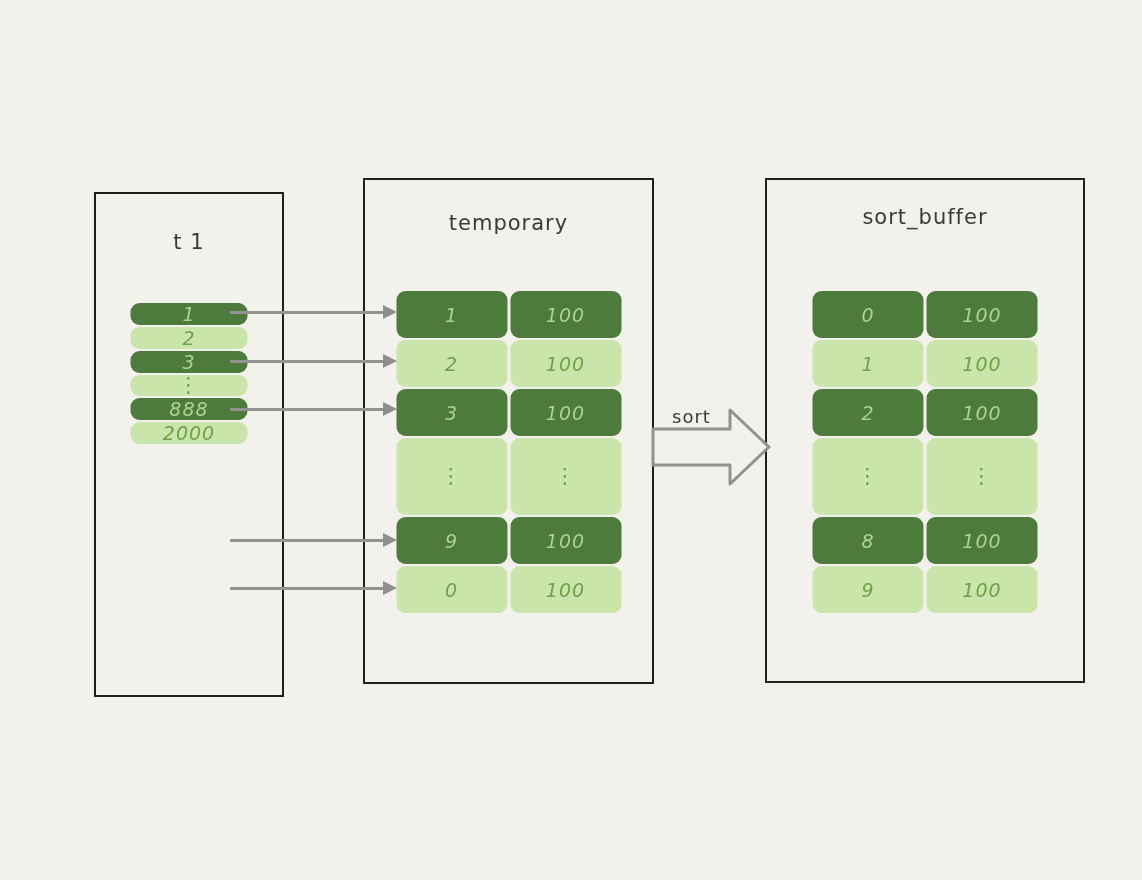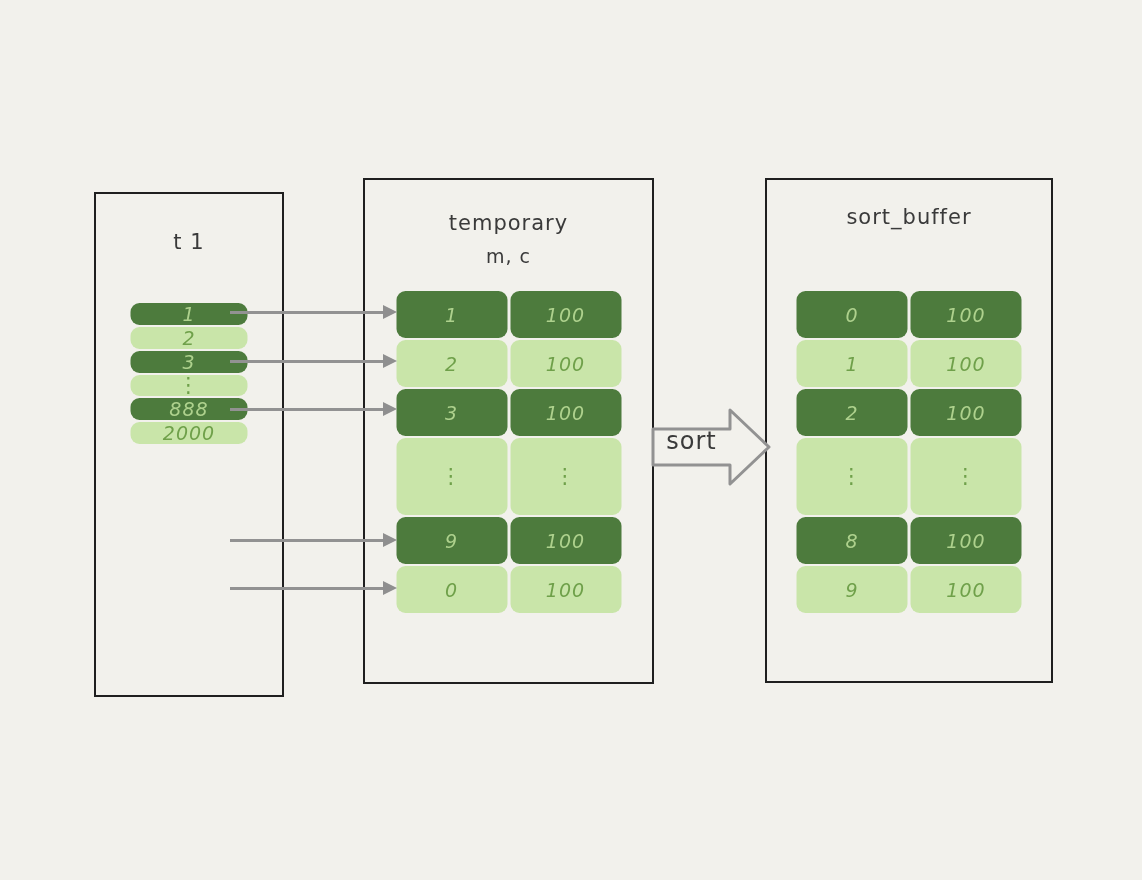--- a/index.html
+++ b/index.html
@@ -18,21 +18,21 @@
   }
   
   .panel {
     position: absolute;
     border: 2px solid #1f1f1f;
     box-sizing: border-box;
     background: transparent;
   }
   #panel-t1   { left: 94px;  top: 192px; width: 190px; height: 505px; padding-left: 27px; }
   #panel-temp { left: 363px; top: 178px; width: 291px; height: 506px; }
-  #panel-sort { left: 765px; top: 178px; width: 288px; height: 505px; }
+  #panel-sort { left: 765px; top: 178px; width: 320px; height: 505px; }
 
   .panel-title {
     position: absolute;
     left: 0;
     width: 100%;
     text-align: center;
     color: #3a3a3a;
     font-size: 21px;
     letter-spacing: 1px;
   }
@@ -101,28 +101,28 @@
   #sort-arrow-svg {
     position: absolute;
     left: 650px;
     top: 402px;
     width: 122px;
     height: 92px;
   }
   #sort-arrow-label {
     position: absolute;
     left: 653px;
-    top: 429px;
+    top: 404px;
     width: 77px;
     height: 24px;
     display: flex;
     align-items: center;
     justify-content: center;
     color: #3a3a3a;
-    font-size: 24px;
+    font-size: 18px;
     letter-spacing: 1px;
   }
 </style>
 </head>
 <body>
 
 <div class="stage">
 
   <section class="panel" id="panel-t1">
     <div class="panel-title">t 1</div>
@@ -132,21 +132,20 @@
       <div class="cell dark r">3</div>
       <div class="cell light dots r-dots">⋮</div>
       <div class="cell dark r">888</div>
       <div class="cell light r">2000</div>
     </div>
   </section>
 
   <section class="panel" id="panel-temp">
     <div class="panel-title">
       <span>temporary</span>
-      <span class="panel-subtitle">m, c</span>
     </div>
     <div class="cells">
       <div class="row r">
         <div class="cell dark">1</div>
         <div class="cell dark">100</div>
       </div>
       <div class="row r">
         <div class="cell light">2</div>
         <div class="cell light">100</div>
       </div>

